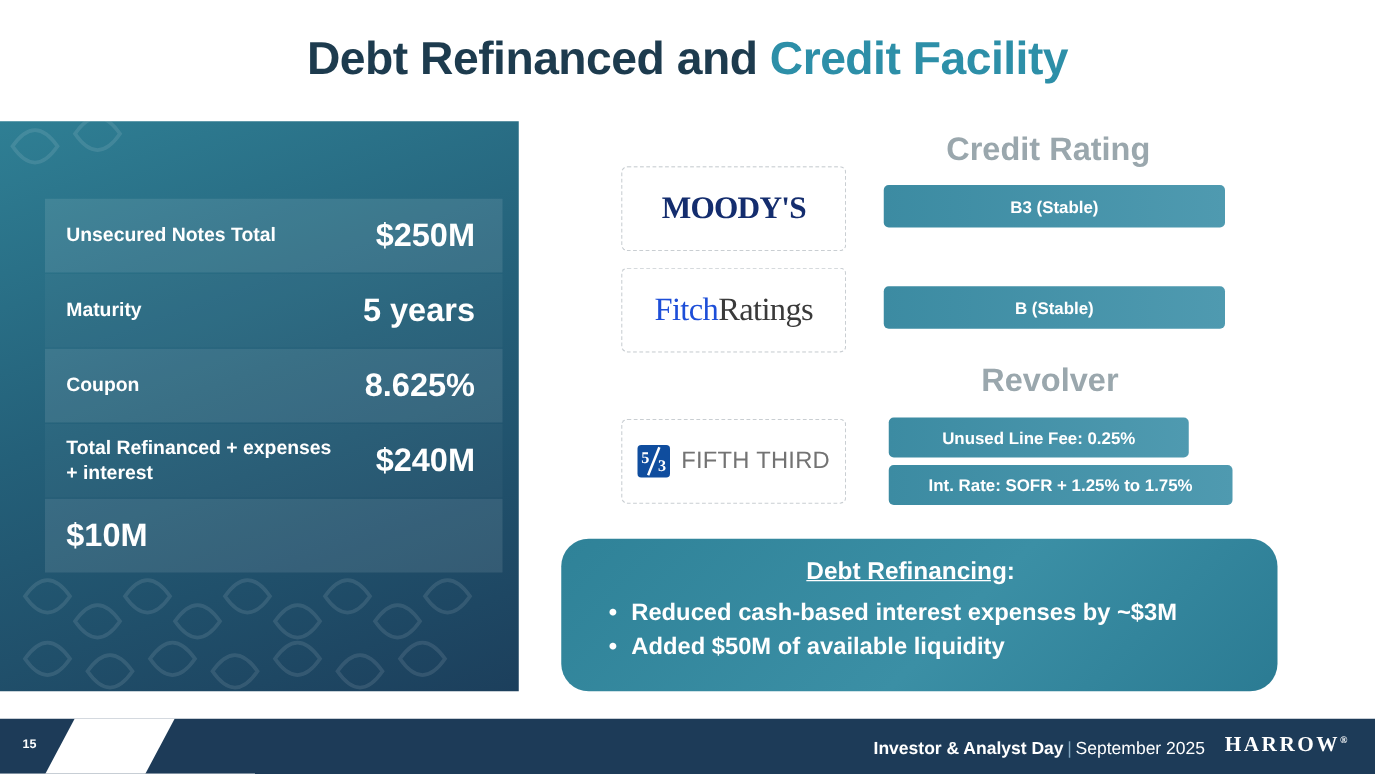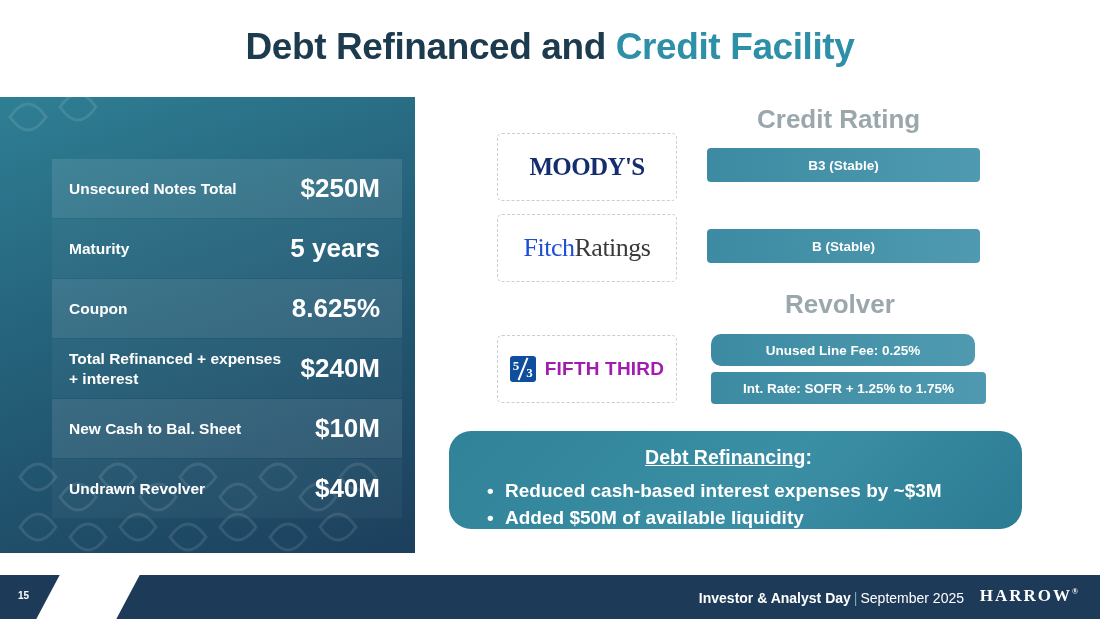--- a/index.html
+++ b/index.html
@@ -53,21 +53,20 @@
   }
   .row {
     height: 59px;
     margin-bottom: 1px;
     display: flex;
     align-items: center;
     justify-content: space-between;
     padding: 0 22px 0 17px;
     box-sizing: border-box;
     color: #ffffff;
-    margin-left: 16px;
   }
   .row.odd  { background: rgba(255,255,255,0.10); }
   .row.even { background: rgba(255,255,255,0.04); }
   .row-label {
     font-size: 15.5px;
     font-weight: bold;
     line-height: 1.25;
     max-width: 215px;
   }
   .row-value {
@@ -144,50 +143,50 @@
     font-family: "Liberation Serif", serif;
   }
   .fifth-slash {
     position: absolute;
     left: 12px; top: 1px;
     width: 2px; height: 24px;
     background: #ffffff;
     transform: rotate(22deg);
   }
   .fifth-text {
-    color: #a21caf;
+    color: #737373;
     font-size: 19px;
-    font-weight: bold;
+    font-weight: normal;
     letter-spacing: 0.2px;
   }
 
   .pill {
     position: absolute;
     border-radius: 4px;
     background: linear-gradient(90deg, #3c8ba2 0%, #4f9ab0 100%);
     color: #ffffff;
     font-size: 13.5px;
     font-weight: bold;
     display: flex;
     align-items: center;
     justify-content: center;
     box-sizing: border-box;
   }
   #pill-moodys { left: 707px; top: 148px; width: 273px; height: 34px; }
   #pill-fitch  { left: 707px; top: 229px; width: 273px; height: 34px; }
-  #pill-unused { left: 711px; top: 334px; width: 264px; height: 32px; border-radius: 10px; }
+  #pill-unused { left: 711px; top: 334px; width: 240px; height: 32px; }
   #pill-intrate{ left: 711px; top: 372px; width: 275px; height: 32px; }
 
   
   .callout {
     position: absolute;
     left: 449px;
     top: 431px;
     width: 573px;
-    height: 98px;
+    height: 122px;
     background: linear-gradient(135deg, #2f8298 0%, #3b8fa5 55%, #2b7b93 100%);
     border-radius: 22px;
     color: #ffffff;
     box-sizing: border-box;
     padding: 15px 40px 0 26px;
   }
   .callout-title {
     text-align: center;
     font-size: 19.5px;
     font-weight: bold;
@@ -299,26 +298,21 @@
     </div>
     <div class="row odd">
       <div class="row-label">Coupon</div>
       <div class="row-value">8.625%</div>
     </div>
     <div class="row even">
       <div class="row-label">Total Refinanced + expenses + interest</div>
       <div class="row-value">$240M</div>
     </div>
     <div class="row odd">
-      <div class="row-label">New Cash to Bal. Sheet</div>
       <div class="row-value">$10M</div>
-    </div>
-    <div class="row even">
-      <div class="row-label">Undrawn Revolver</div>
-      <div class="row-value">$40M</div>
     </div>
   </div>
 </div>
 
 <div class="section-heading" id="heading-credit-rating">Credit Rating</div>
 
 <div class="logo-box" id="logo-moodys">
   <span class="moodys-text">MOODY'S</span>
 </div>
 <div class="pill" id="pill-moodys">B3 (Stable)</div>

